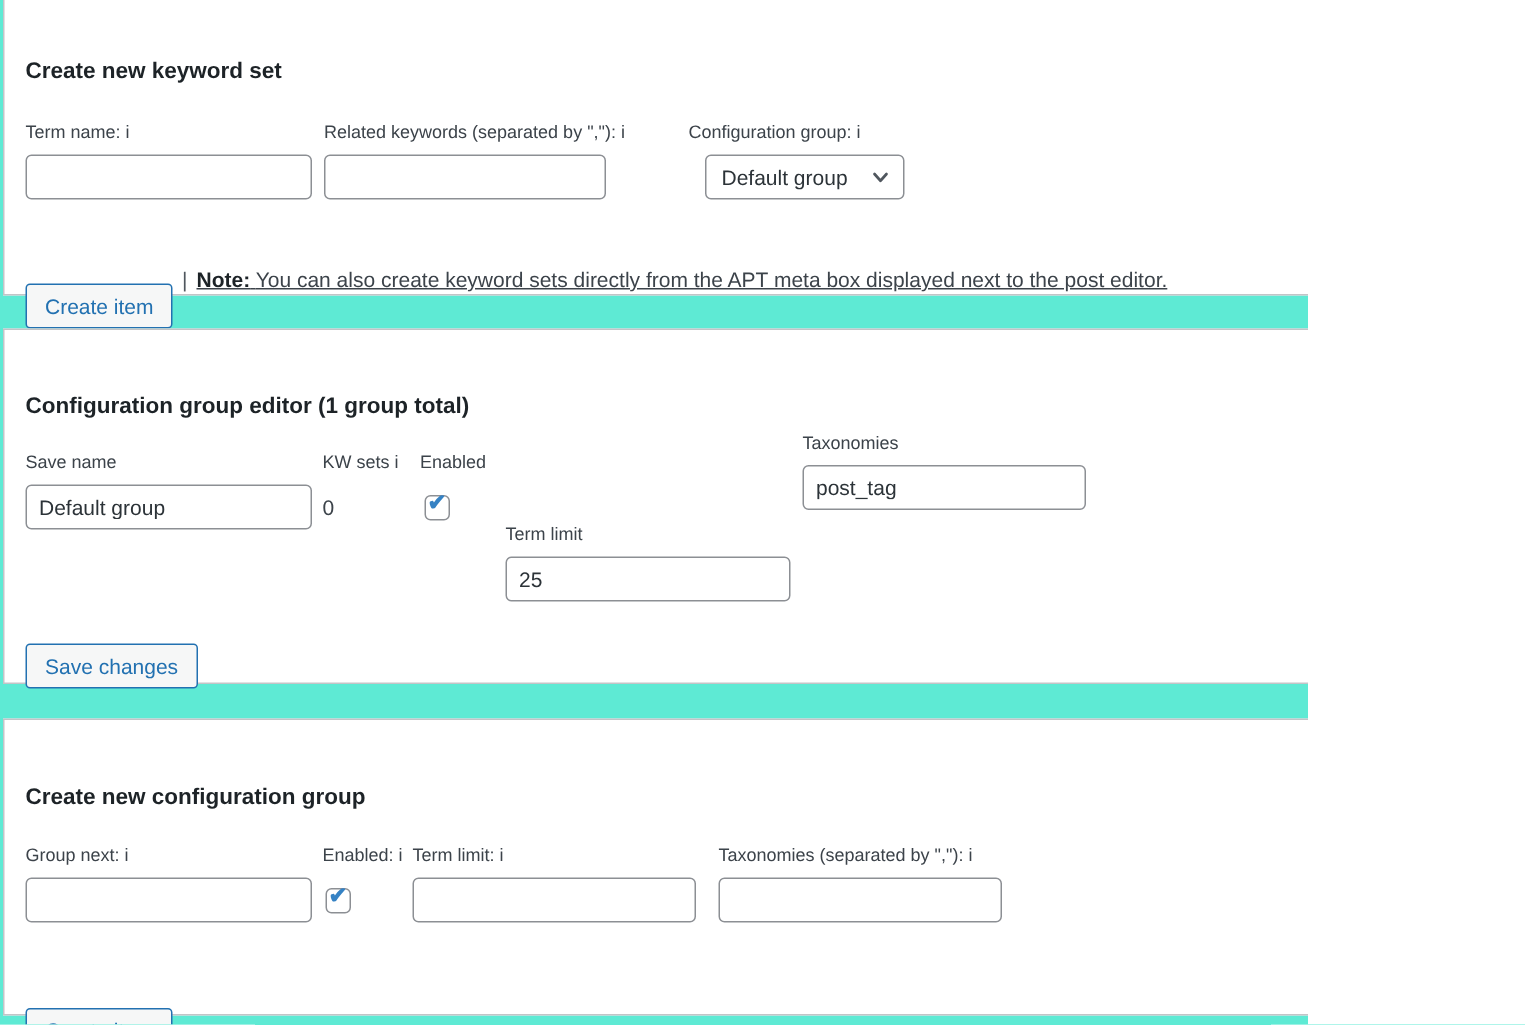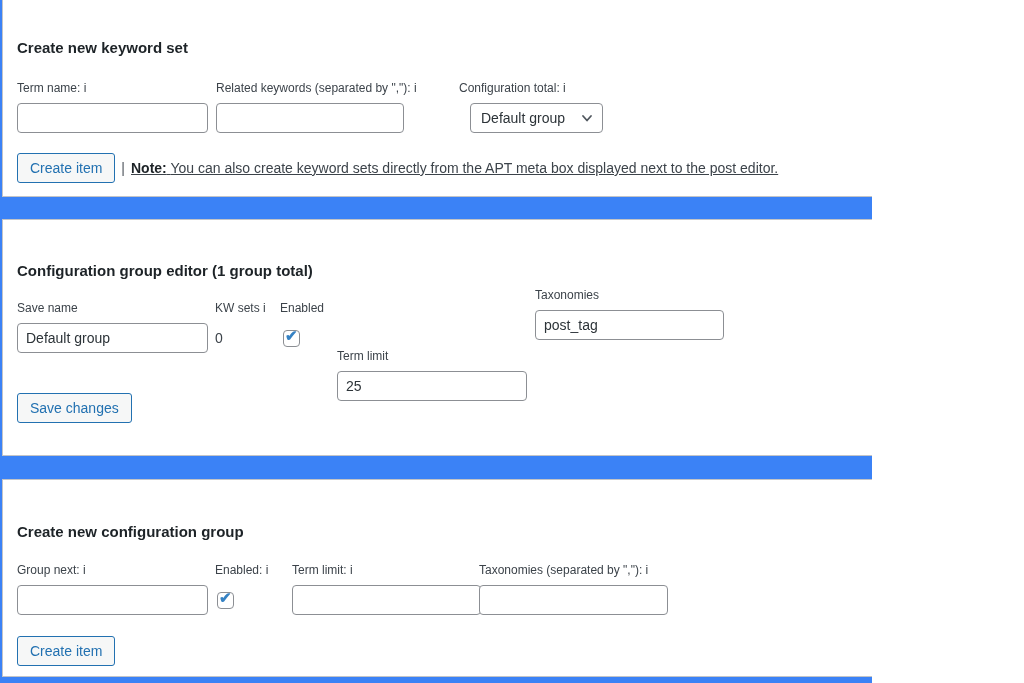--- a/index.html
+++ b/index.html
@@ -1,19 +1,19 @@
 <!DOCTYPE html>
 <html><head>
 <meta charset="utf-8">
 <style>
   html,body{margin:0;padding:0;}
   .screen{
     position:relative;
     width:872px;height:683px;
-    background:#3b82f6;
+    background:#5eead4;
     overflow:hidden;
     font-family:"Liberation Sans", sans-serif;
     font-size:14px;
     color:#3c434a;
   }
   .panel{
     position:absolute;
     left:2px;width:1017px;
     background:#ffffff;
     border:1px solid #c3c4c7;
@@ -74,20 +74,21 @@
     box-sizing:border-box;
     padding:0 12px;
     background:#f6f7f7;
     border:1px solid #2271b1;
     border-radius:3px;
     color:#2271b1;
     font-family:"Liberation Sans", sans-serif;
     font-size:14px;
     cursor:pointer;
     white-space:nowrap;
+    margin-top:36px;
   }
   .button-row{
     position:absolute;
     display:flex;
     align-items:center;
     gap:6px;
   }
   .note{white-space:nowrap;color:#3c434a;text-decoration:underline;}
   .note strong{color:#1d2327;}
   .separator{color:#50575e;}
@@ -124,21 +125,21 @@
       <label>Term name: i</label>
       <input class="text-input" style="width: 191px;">
     </div>
 
     <div class="col" style="left:213px;top:100px;">
       <label>Related keywords (separated by ","): i</label>
       <input class="text-input" style="width: 188px;">
     </div>
 
     <div class="col" style="left:456px;top:100px;">
-      <label>Configuration total: i</label>
+      <label>Configuration group: i</label>
       <div class="select" style="width:133px;margin-left:11px;">
         <span>Default group</span>
         <svg class="chevron" width="12" height="12" viewBox="0 0 12 12">
           <polyline points="2,4 6,8.5 10,4" fill="none" stroke="#50575e" stroke-width="1.8" stroke-linecap="round" stroke-linejoin="round"></polyline>
         </svg>
       </div>
     </div>
 
     <div class="button-row" style="left:14px;top:172px;">
       <button class="btn">Create item</button>
@@ -194,21 +195,21 @@
 
     <div class="col" style="left:212px;top:83px;">
       <label>Enabled: i</label>
       <div class="field-row" style="margin-left:2px;">
         <div class="checkbox">
           <span class="check">✔</span>
         </div>
       </div>
     </div>
 
-    <div class="col" style="left:289px;top:83px;">
+    <div class="col" style="left:272px;top:83px;">
       <label>Term limit: i</label>
       <input class="text-input" style="width: 189px;">
     </div>
 
     <div class="col" style="left:476px;top:83px;">
       <label>Taxonomies (separated by ","): i</label>
       <input class="text-input" style="width: 189px;">
     </div>
 
     <div class="button-row" style="left:14px;top:156px;">

